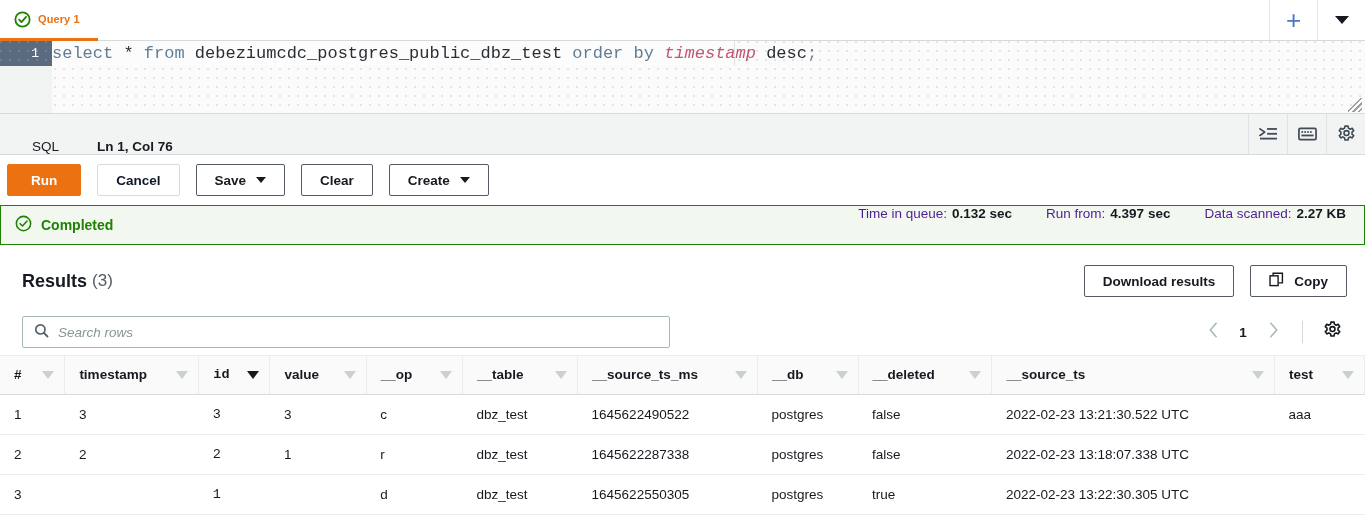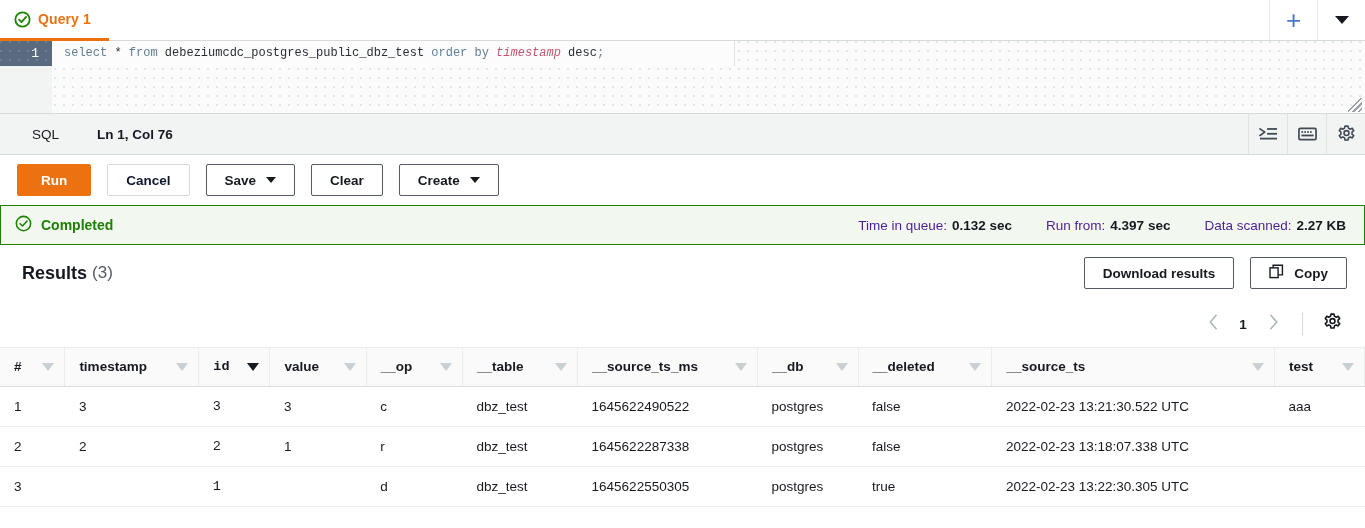--- a/index.html
+++ b/index.html
@@ -16,21 +16,21 @@
   .tabbar {
     height: 41px; display: flex; align-items: stretch;
     border-bottom: 1px solid #d5dbdb; background: #fff;
     flex: 0 0 41px;
   }
   .tab {
     display: flex; align-items: center; gap: 7px;
     padding: 0 18px 0 14px; cursor: pointer;
     border-bottom: 3px solid #ec7211; margin-bottom: -1px;
   }
-  .tab-label { font-size: 14px; font-weight: bold; color: #ec7211; letter-spacing: .1px; }
+  .tab-label { font-size: 11px; font-weight: bold; color: #ec7211; letter-spacing: .1px; }
   .check-circle { width: 17px; height: 17px; flex: 0 0 17px; display:block; }
   .tabbar-spacer { flex: 1 1 auto; }
   .tabbar-actions { display: flex; align-items: center; }
   .tb-btn {
     width: 48px; height: 100%; display: flex; align-items: center; justify-content: center;
     border-left: 1px solid #e4e7e9; cursor: pointer; background: #fff;
   }
   .plus { font-size: 26px; line-height: 1; color: #4b77be; font-weight: 400; }
   .caret-dark {
     width: 0; height: 0; border-left: 7px solid transparent; border-right: 7px solid transparent;
@@ -49,70 +49,70 @@
   .gutter { width: 52px; flex: 0 0 52px; background: #f2f3f3; position: relative; }
   .gutter-line {
     height: 25px; line-height: 25px; text-align: right; padding-right: 13px;
     font-family: "Liberation Mono", monospace; font-size: 13px;
     color: #ffffff; background: #5a6b80;
     background-image: radial-gradient(circle at 1px 1px, #6e7f93 1px, transparent 0);
     background-size: 9px 9px;
   }
   .code-area { flex: 1 1 auto; position: relative; }
   .code-line {
-    height: 25px; line-height: 25px; padding-left: 12px;
-    font-family: "Liberation Mono", monospace; font-size: 12px;
+    height: 25px; line-height: 25px; padding-left: 0;
+    font-family: "Liberation Mono", monospace; font-size: 17px;
     white-space: pre; background: #fcfcfc;
     width: 683px; border-right: 1px solid #e0e2e4;
   }
   .k-blue  { color: #5f7d95; }
   .k-dark  { color: #2a2f35; }
   .k-pink  { color: #c2566f; font-style: italic; }
   .k-punc  { color: #7b8591; }
   .resize-grip {
     position: absolute; right: 3px; bottom: 2px; width: 14px; height: 14px;
     background:
       linear-gradient(135deg, transparent 44%, #9aa0a6 44%, #9aa0a6 52%, transparent 52%),
       linear-gradient(135deg, transparent 64%, #9aa0a6 64%, #9aa0a6 72%, transparent 72%),
       linear-gradient(135deg, transparent 84%, #9aa0a6 84%, #9aa0a6 92%, transparent 92%);
   }
 
   
   .statusrow {
-    height: 41px; flex: 0 0 41px; display: flex; align-items: center;
+    height: 41px; flex: 0 0 41px; display: flex; align-items: flex-end;
     background: #f2f3f3; border-bottom: 1px solid #d5dbdb;
   }
   .sr-label { font-size: 13.5px; color: #16191f; padding-left: 32px; }
   .sr-pos   { font-size: 13.5px; color: #16191f; font-weight: bold; padding-left: 38px; }
   .sr-spacer { flex: 1 1 auto; }
   .sr-icons { display: flex; align-items: stretch; height: 100%; }
   .sr-icon {
     width: 39px; display: flex; align-items: center; justify-content: center;
     border-left: 1px solid #dfe3e6; cursor: pointer;
   }
   .sr-icon svg { display: block; }
 
   
-  .btnrow { height: 50px; flex: 0 0 50px; display: flex; align-items: center; gap: 16px; padding: 0 17px; background:#fff; }
+  .btnrow { height: 50px; flex: 0 0 50px; display: flex; align-items: center; gap: 16px; padding: 0 7px; background:#fff; }
   .btn {
     height: 32px; border: 1px solid #545b64; border-radius: 2px; background: #fff;
     font-size: 13.5px; font-weight: bold; color: #16191f; cursor: pointer;
     display: inline-flex; align-items: center; justify-content: center; gap: 10px;
     padding: 0 18px; font-family: "Liberation Sans", sans-serif;
   }
   .btn-run { background: #ec7211; border-color: #ec7211; color: #fff; padding: 0 23px; }
   .btn-disabled { border-color: #d5dbdb; color: #0f172a; cursor: default; }
   .btn .dd {
     width: 0; height: 0; border-left: 5px solid transparent; border-right: 5px solid transparent;
     border-top: 6px solid #16191f;
   }
 
   
   .banner {
-    margin: 0 0 0 0; height: 40px; flex: 0 0 40px; display: flex; align-items: center;
+    margin: 0 0 8px 0; height: 40px; flex: 0 0 40px; display: flex; 
     background: #f2f8f0; border: 1px solid #1d8102;
   }
   .banner-left { display: flex; align-items: center; gap: 9px; padding-left: 14px; }
   .banner-text { font-size: 14px; color: #1d8102; font-weight: bold; }
   .banner-spacer { flex: 1 1 auto; }
   .stats { display: flex; gap: 34px; padding-right: 18px; font-size: 13.5px; }
   .stat-label { color: #4c1d95; }
   .stat-value { color: #16191f; font-weight: bold; margin-left: 5px; }
 
   
@@ -300,20 +300,29 @@
             <rect x="1.1" y="4.1" width="8.6" height="10.4" fill="none" stroke="#16191f" stroke-width="1.5"></rect>
             <path d="M4.4 4.1 V1.4 H14.3 V11.6 H9.9" fill="none" stroke="#16191f" stroke-width="1.5"></path>
           </svg>
         </span>
         <span>Copy</span>
       </button>
     </div>
   </div>
 
   <div class="searchrow">
+    <div class="search-box">
+      <span>
+        <svg width="15" height="15" viewBox="0 0 16 16">
+          <circle cx="6.8" cy="6.8" r="4.9" fill="none" stroke="#56606b" stroke-width="1.8"></circle>
+          <path d="M10.4 10.4 L14.4 14.4" stroke="#56606b" stroke-width="1.9" stroke-linecap="round"></path>
+        </svg>
+      </span>
+      <input class="search-input" type="text" placeholder="Search rows" style="">
+    </div>
     <div class="sr2-spacer"></div>
     <div class="pager">
       <div class="chev">
         <span>
           <svg width="11" height="16" viewBox="0 0 12 18">
             <path d="M9 1.5 L2.4 9 L9 16.5" fill="none" stroke="#aab7b8" stroke-width="1.8" stroke-linecap="round" stroke-linejoin="round"></path>
           </svg>
         </span>
       </div>
       <div class="page-num">1</div>

